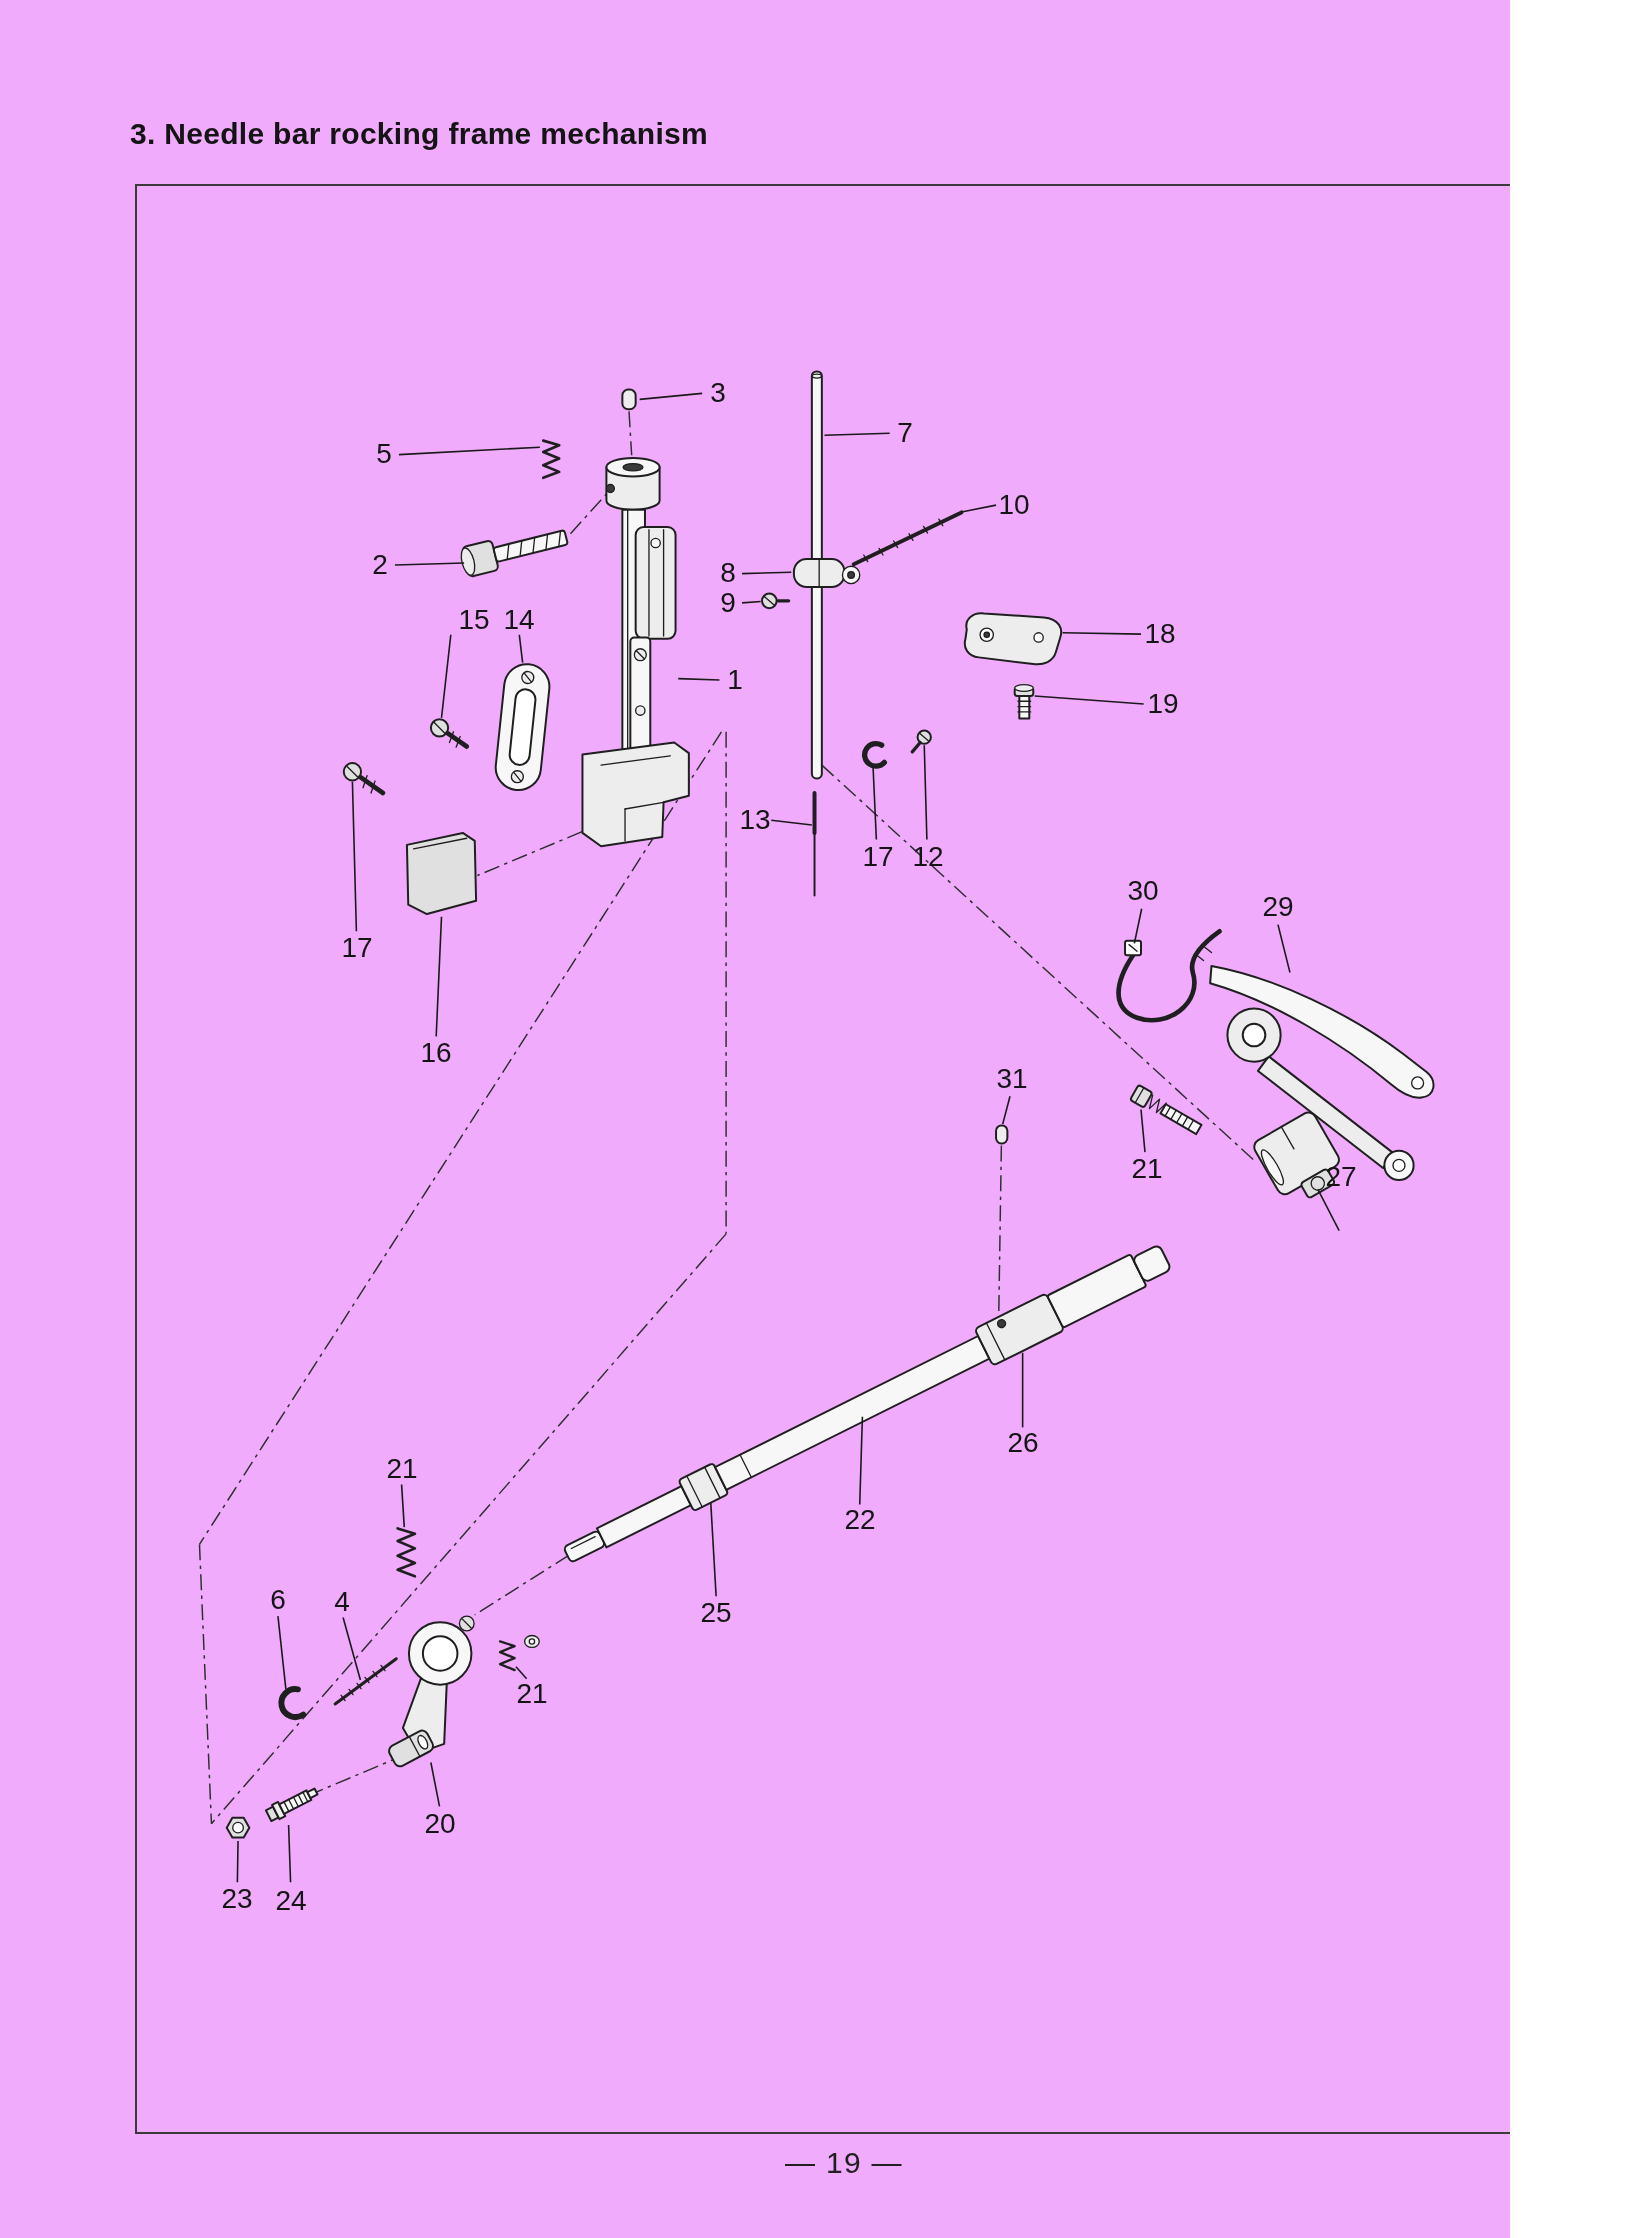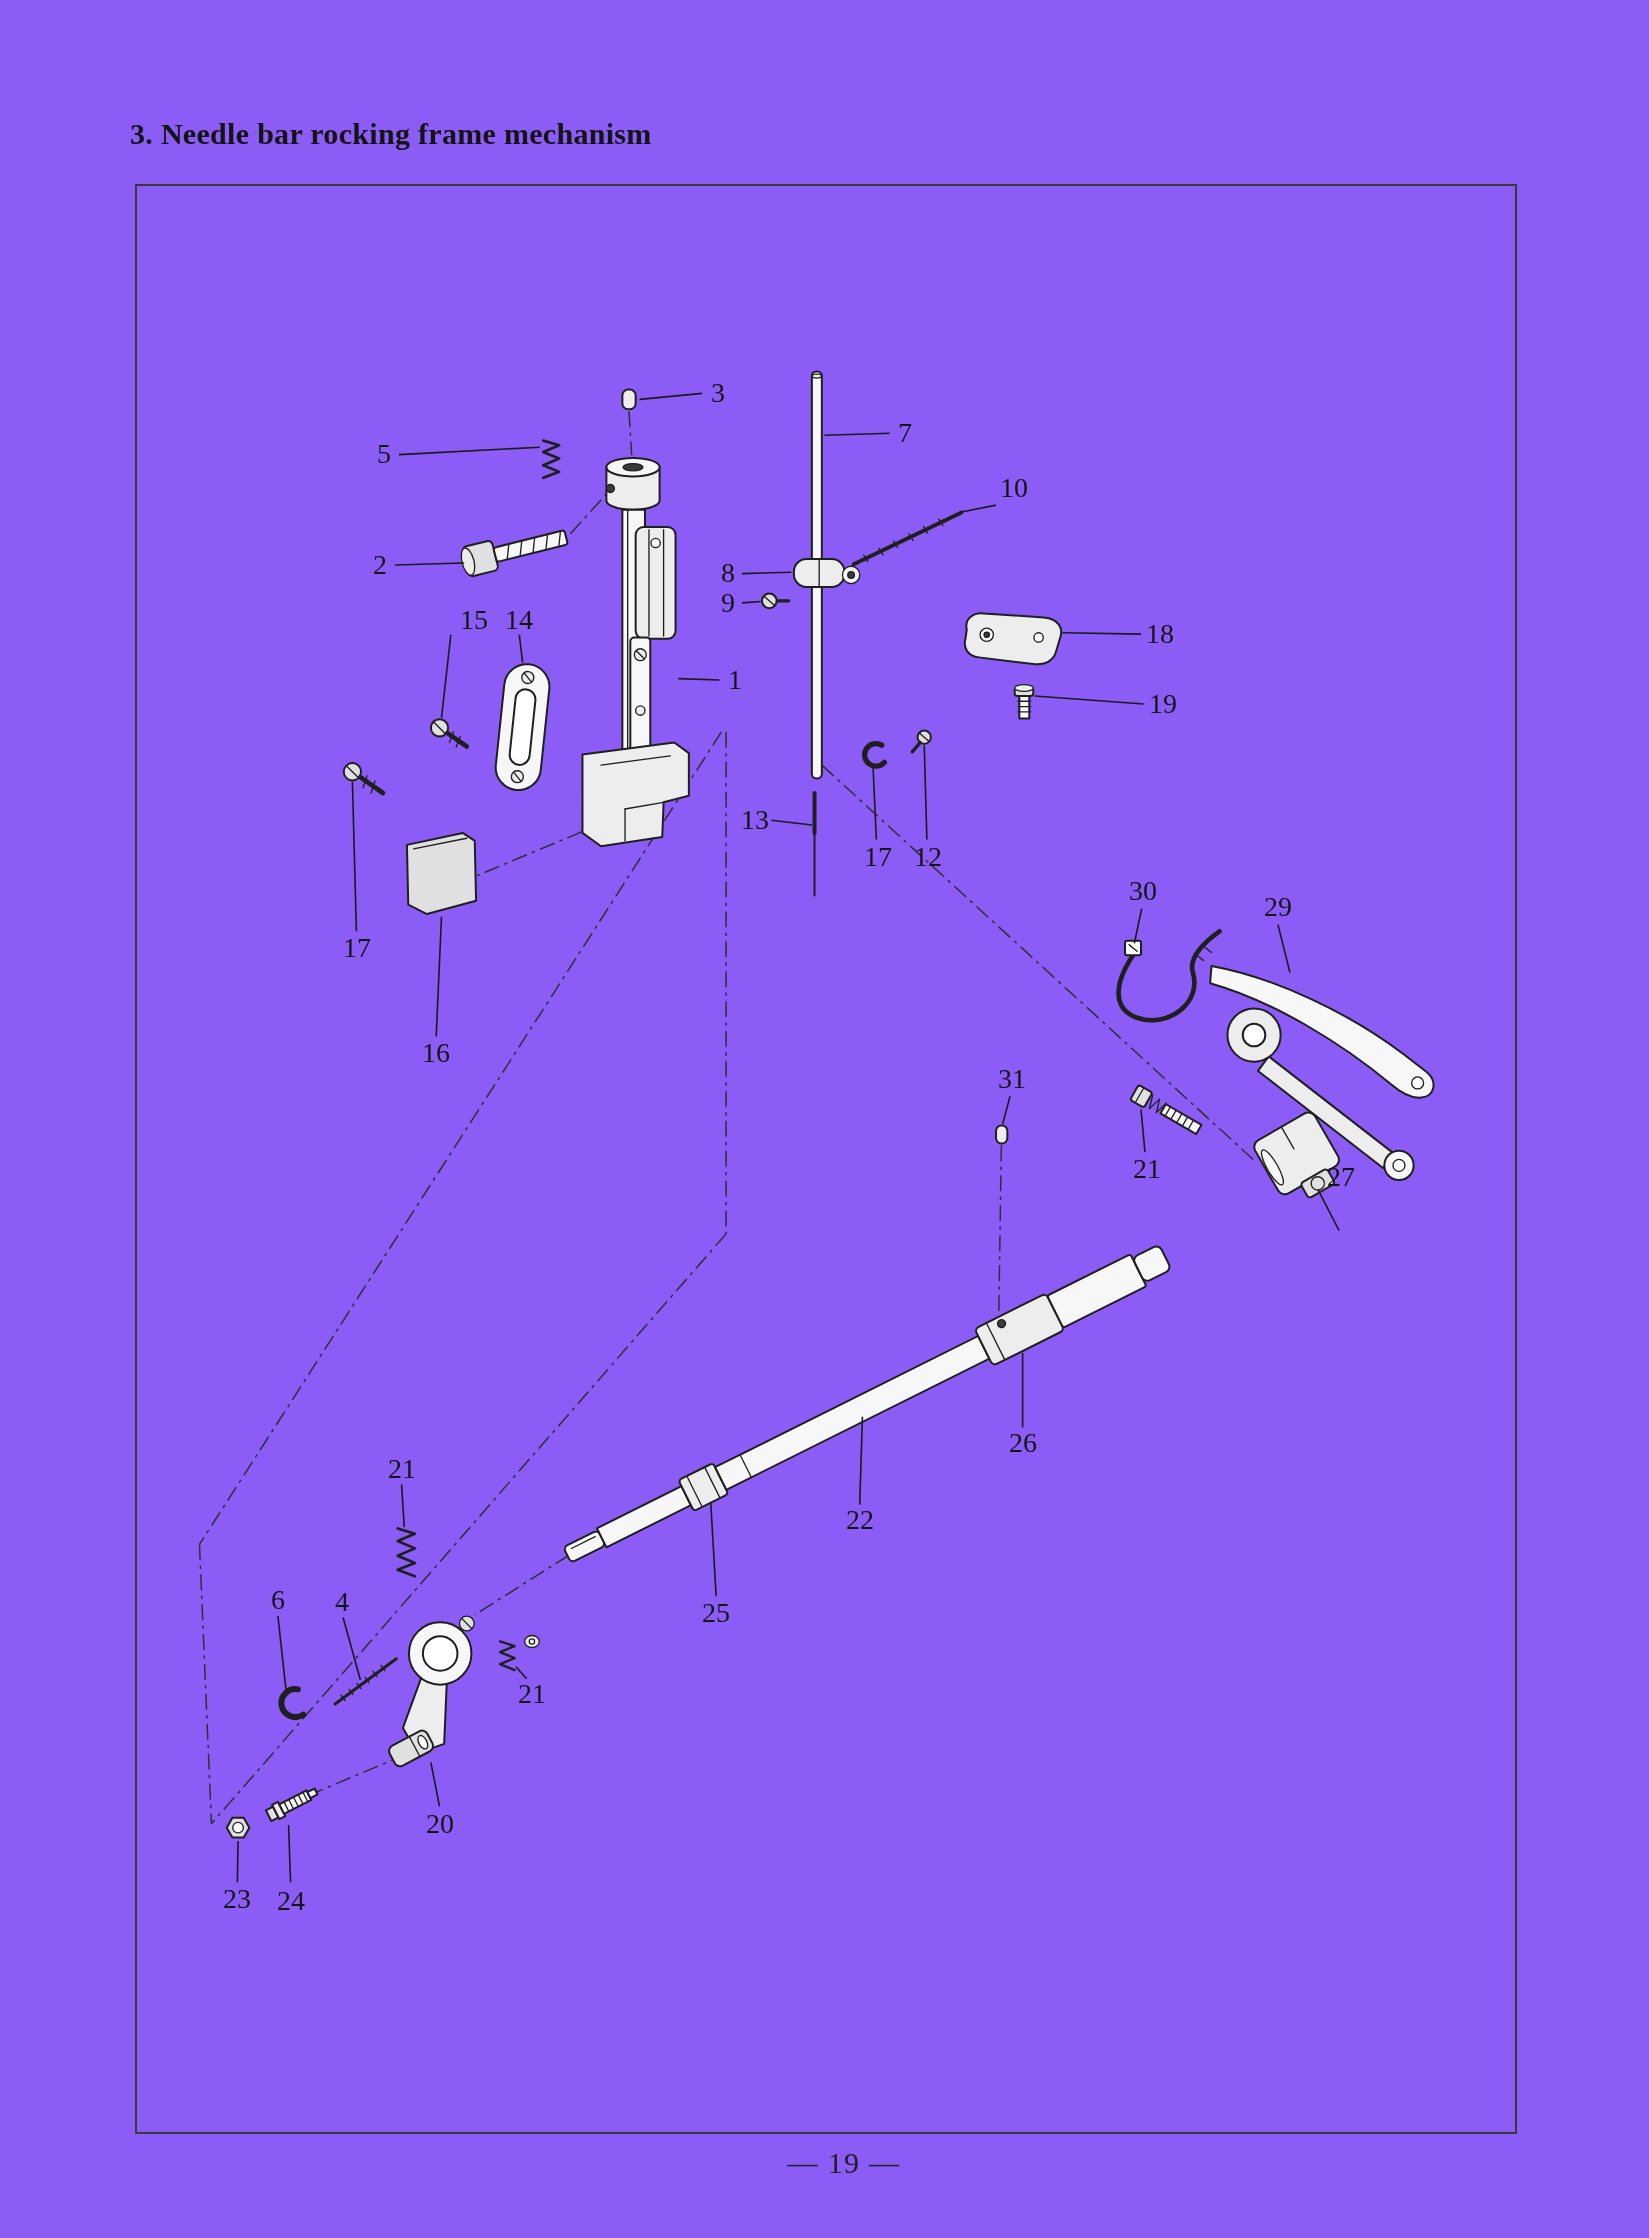--- a/index.html
+++ b/index.html
@@ -1,18 +1,18 @@
 <!DOCTYPE html>
 <html style="font-size:10.6px"><head>
 <meta charset="utf-8">
 <style>
   html,body { margin:0; padding:0; background:#ffffff; }
   .page {
-    position:relative; width:1649px; height:2239px; background:#8b5cf6;
-    font-family:Liberation Serif, serif; color:#161616; overflow:hidden;
+    position:relative; width:1510px; height:2239px; background:#f0abfc;
+    font-family:Liberation Sans, sans-serif; color:#161616; overflow:hidden;
   }
   .title {
     position:absolute; left:130px; top:117px; font-size:30px; font-weight:bold;
     letter-spacing:0.3px; color:#141414; white-space:nowrap;
   }
   .frame {
     position:absolute; left:135px; top:184px; width:1378px; height:1946px;
     border:2px solid #3a3a3a; background:transparent;
   }
   svg.diagram { position:absolute; left:0; top:0; width:1649px; height:2239px; }
@@ -328,21 +328,21 @@
       <line class="leader" x1="661" y1="2716" x2="648" y2="2650"></line>
       <line class="leader" x1="357" y1="2830" x2="358" y2="2768"></line>
       <line class="leader" x1="437" y1="2830" x2="434" y2="2744"></line>
     </g>
   </svg>
 
   <div>
     <div class="plabel" style="left:718px;top:393px">3</div>
     <div class="plabel" style="left:384px;top:454px">5</div>
     <div class="plabel" style="left:905px;top:433px">7</div>
-    <div class="plabel" style="left:1014px;top:488px">10</div>
+    <div class="plabel" style="left:1014px;top:505px">10</div>
     <div class="plabel" style="left:380px;top:565px">2</div>
     <div class="plabel" style="left:728px;top:573px">8</div>
     <div class="plabel" style="left:728px;top:603px">9</div>
     <div class="plabel" style="left:474px;top:620px">15</div>
     <div class="plabel" style="left:519px;top:620px">14</div>
     <div class="plabel" style="left:1160px;top:634px">18</div>
     <div class="plabel" style="left:735px;top:680px">1</div>
     <div class="plabel" style="left:1163px;top:704px">19</div>
     <div class="plabel" style="left:755px;top:820px">13</div>
     <div class="plabel" style="left:878px;top:857px">17</div>

